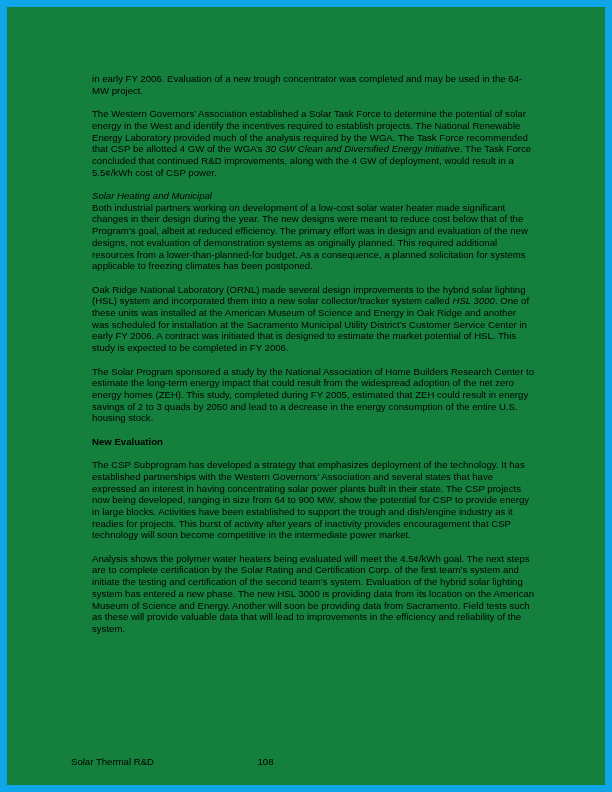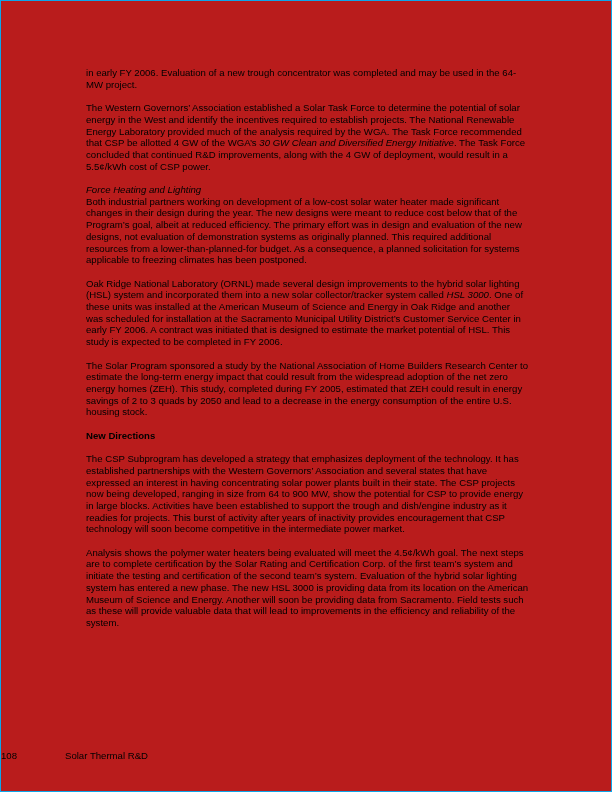--- a/index.html
+++ b/index.html
@@ -8,22 +8,22 @@
     width: 612px;
     height: 792px;
     position: relative;
     font-family: "Liberation Sans", sans-serif;
     color: #000000;
   }
   .page {
     position: absolute;
     left: 0; top: 0;
     width: 612px; height: 792px;
-    background: #b91c1c;
-    border: 1px solid #0ea5e9;
+    background: #15803d;
+    border: 7px solid #0ea5e9;
     overflow: hidden;
   }
   .content {
     position: absolute;
     left: 85px;
     top: 66px;
     width: 443px;
     font-size: 9.6px;
     line-height: 11.7px;
     text-align: left;
@@ -45,55 +45,56 @@
   .footer-left {
     position: absolute;
     left: 64px;
     top: 0;
   }
   .footer-page {
     position: absolute;
     left: 0;
     top: 0;
     width: 517px;
+    text-align: center;
   }
 </style>
 </head>
 <body>
 
 <div class="page">
 
   <div class="content">
 
     <p>
       <span>in early FY 2006. Evaluation of a new trough concentrator was completed and may be used in the 64-MW project.</span>
     </p>
 
     <p>
       <span>The Western Governors’ Association established a Solar Task Force to determine the potential of solar energy in the West and identify the incentives required to establish projects. The National Renewable Energy Laboratory provided much of the analysis required by the WGA. The Task Force recommended that CSP be allotted 4 GW of the WGA’s </span><span class="italic">30 GW Clean and Diversified Energy Initiative</span><span>. The Task Force concluded that continued R&amp;D improvements, along with the 4 GW of deployment, would result in a 5.5¢/kWh cost of CSP power.</span>
     </p>
 
     <p class="tight heading-italic">
-      <span>Force Heating and Lighting</span>
+      <span>Solar Heating and Municipal</span>
     </p>
 
     <p>
       <span>Both industrial partners working on development of a low-cost solar water heater made significant changes in their design during the year. The new designs were meant to reduce cost below that of the Program’s goal, albeit at reduced efficiency. The primary effort was in design and evaluation of the new designs, not evaluation of demonstration systems as originally planned. This required additional resources from a lower-than-planned-for budget. As a consequence, a planned solicitation for systems applicable to freezing climates has been postponed.</span>
     </p>
 
     <p>
       <span>Oak Ridge National Laboratory (ORNL) made several design improvements to the hybrid solar lighting (HSL) system and incorporated them into a new solar collector/tracker system called </span><span class="italic">HSL 3000</span><span>. One of these units was installed at the American Museum of Science and Energy in Oak Ridge and another was scheduled for installation at the Sacramento Municipal Utility District’s Customer Service Center in early FY 2006. A contract was initiated that is designed to estimate the market potential of HSL. This study is expected to be completed in FY 2006.</span>
     </p>
 
     <p>
       <span>The Solar Program sponsored a study by the National Association of Home Builders Research Center to estimate the long-term energy impact that could result from the widespread adoption of the net zero energy homes (ZEH). This study, completed during FY 2005, estimated that ZEH could result in energy savings of 2 to 3 quads by 2050 and lead to a decrease in the energy consumption of the entire U.S. housing stock.</span>
     </p>
 
     <p class="heading-bold">
-      <span>New Directions</span>
+      <span>New Evaluation</span>
     </p>
 
     <p>
       <span>The CSP Subprogram has developed a strategy that emphasizes deployment of the technology. It has established partnerships with the Western Governors’ Association and several states that have expressed an interest in having concentrating solar power plants built in their state. The CSP projects now being developed, ranging in size from 64 to 900 MW, show the potential for CSP to provide energy in large blocks.  Activities have been established to support the trough and dish/engine industry as it readies for projects. This burst of activity after years of inactivity provides encouragement that CSP technology will soon become competitive in the intermediate power market.</span>
     </p>
 
     <p>
       <span>Analysis shows the polymer water heaters being evaluated will meet the 4.5¢/kWh goal. The next steps are to complete certification by the Solar Rating and Certification Corp. of the first team’s system and initiate the testing and certification of the second team’s system. Evaluation of the hybrid solar lighting system has entered a new phase. The new HSL 3000 is providing data from its location on the American Museum of Science and Energy. Another will soon be providing data from Sacramento. Field tests such as these will provide valuable data that will lead to improvements in the efficiency and reliability of the system.</span>
     </p>
 

